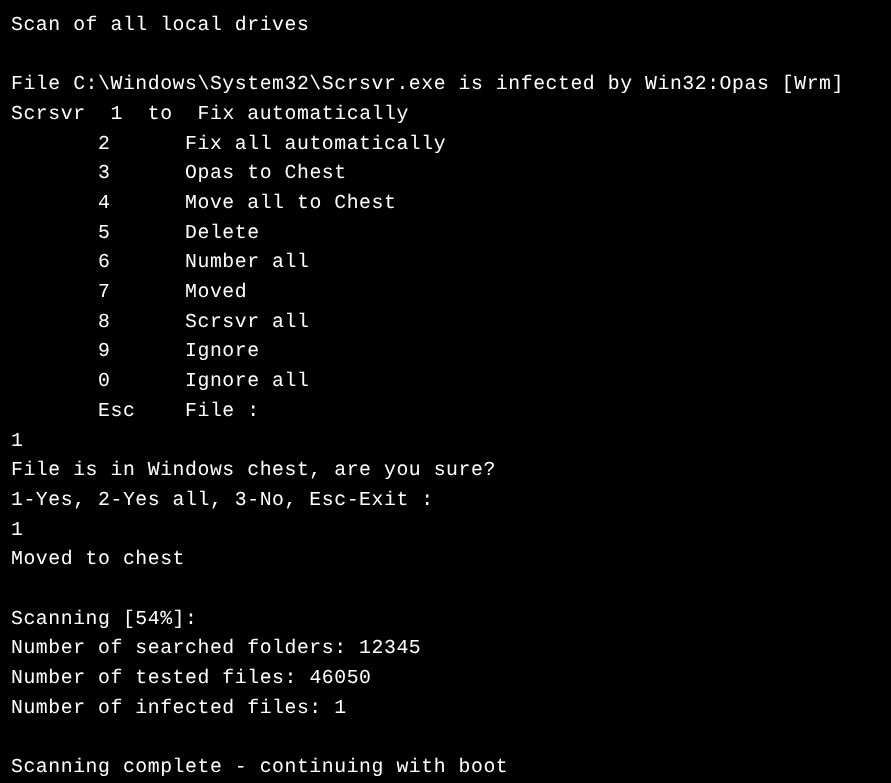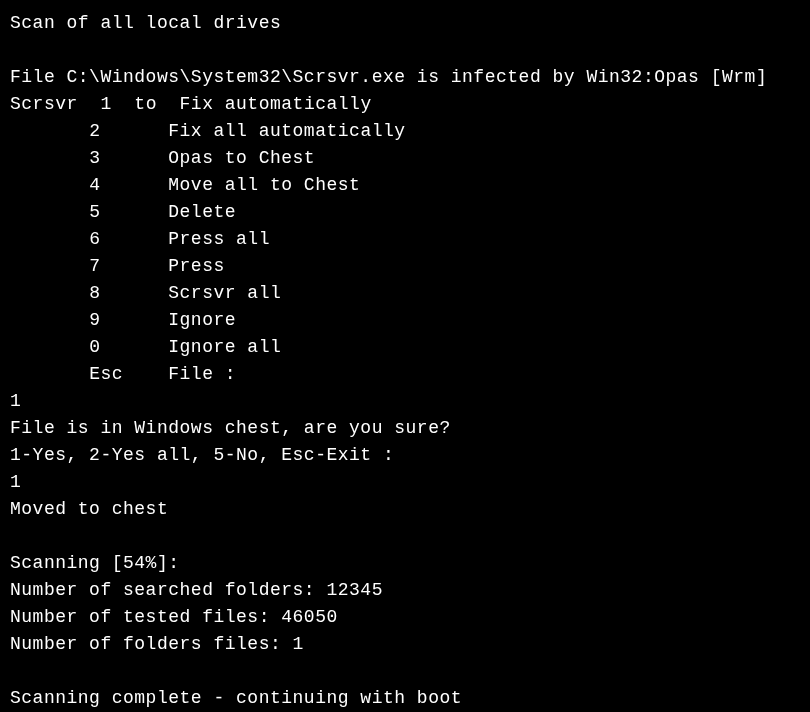--- a/index.html
+++ b/index.html
@@ -31,31 +31,31 @@
 
 <div class="line">Scan of all local drives</div>
 <div class="blank"></div>
 <div class="line">File C:\Windows\System32\Scrsvr.exe is infected by Win32:Opas [Wrm]</div>
 
 <div class="line"><span>Scrsvr  </span><span>1</span>  <span>to  </span><span>Fix automatically</span></div>
 <div class="line">       <span>2</span>      <span>Fix all automatically</span></div>
 <div class="line">       <span>3</span>      <span>Opas to Chest</span></div>
 <div class="line">       <span>4</span>      <span>Move all to Chest</span></div>
 <div class="line">       <span>5</span>      <span>Delete</span></div>
-<div class="line">       <span>6</span>      <span>Press all</span></div>
-<div class="line">       <span>7</span>      <span>Press</span></div>
+<div class="line">       <span>6</span>      <span>Number all</span></div>
+<div class="line">       <span>7</span>      <span>Moved</span></div>
 <div class="line">       <span>8</span>      <span>Scrsvr all</span></div>
 <div class="line">       <span>9</span>      <span>Ignore</span></div>
 <div class="line">       <span>0</span>      <span>Ignore all</span></div>
 <div class="line">       <span>Esc</span>    <span>File :</span></div>
 
 <div class="line">1</div>
 <div class="line">File is in Windows chest, are you sure?</div>
-<div class="line">1-Yes, 2-Yes all, 5-No, Esc-Exit :</div>
+<div class="line">1-Yes, 2-Yes all, 3-No, Esc-Exit :</div>
 <div class="line">1</div>
 <div class="line">Moved to chest</div>
 <div class="blank"></div>
 <div class="line">Scanning [54%]:</div>
 <div class="line"><span>Number of searched folders: </span><span>12345</span></div>
 <div class="line"><span>Number of tested files: </span><span>46050</span></div>
-<div class="line"><span>Number of folders files: </span><span>1</span></div>
+<div class="line"><span>Number of infected files: </span><span>1</span></div>
 <div class="blank"></div>
 <div class="line">Scanning complete - continuing with boot</div>
 
 </body></html>

